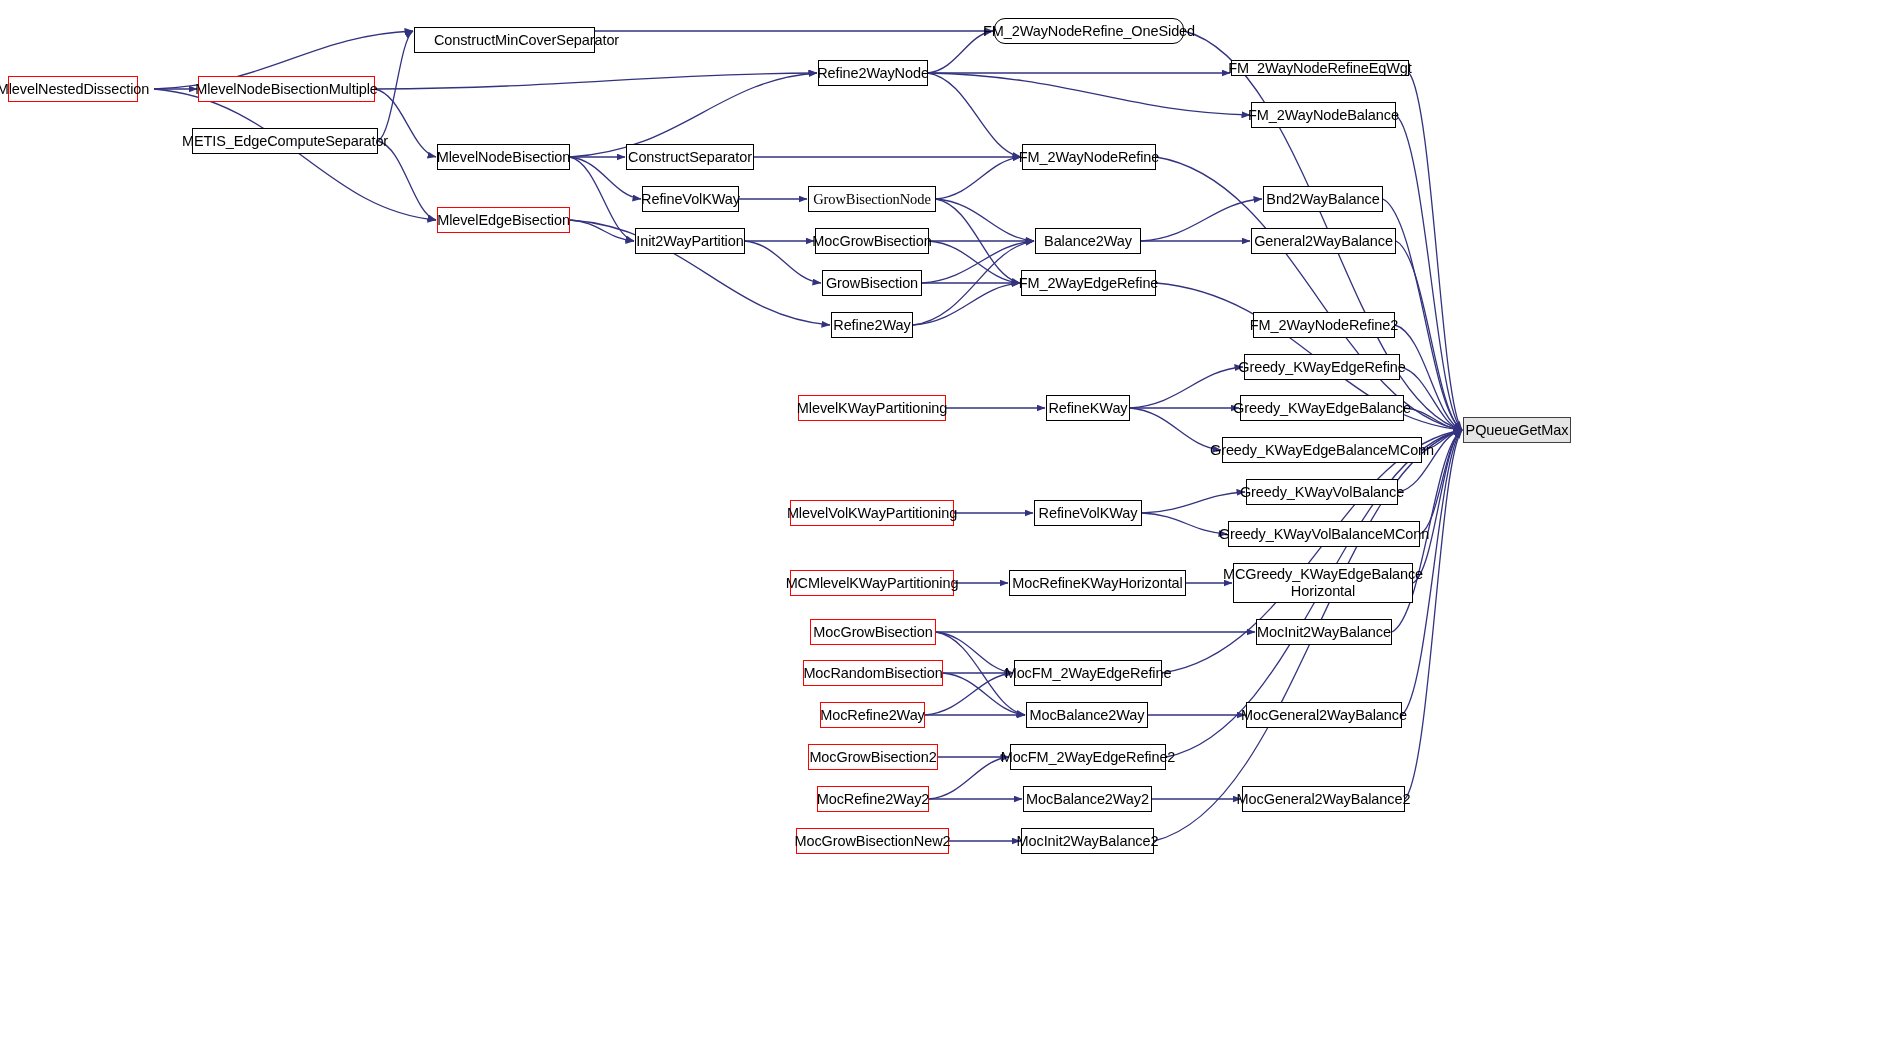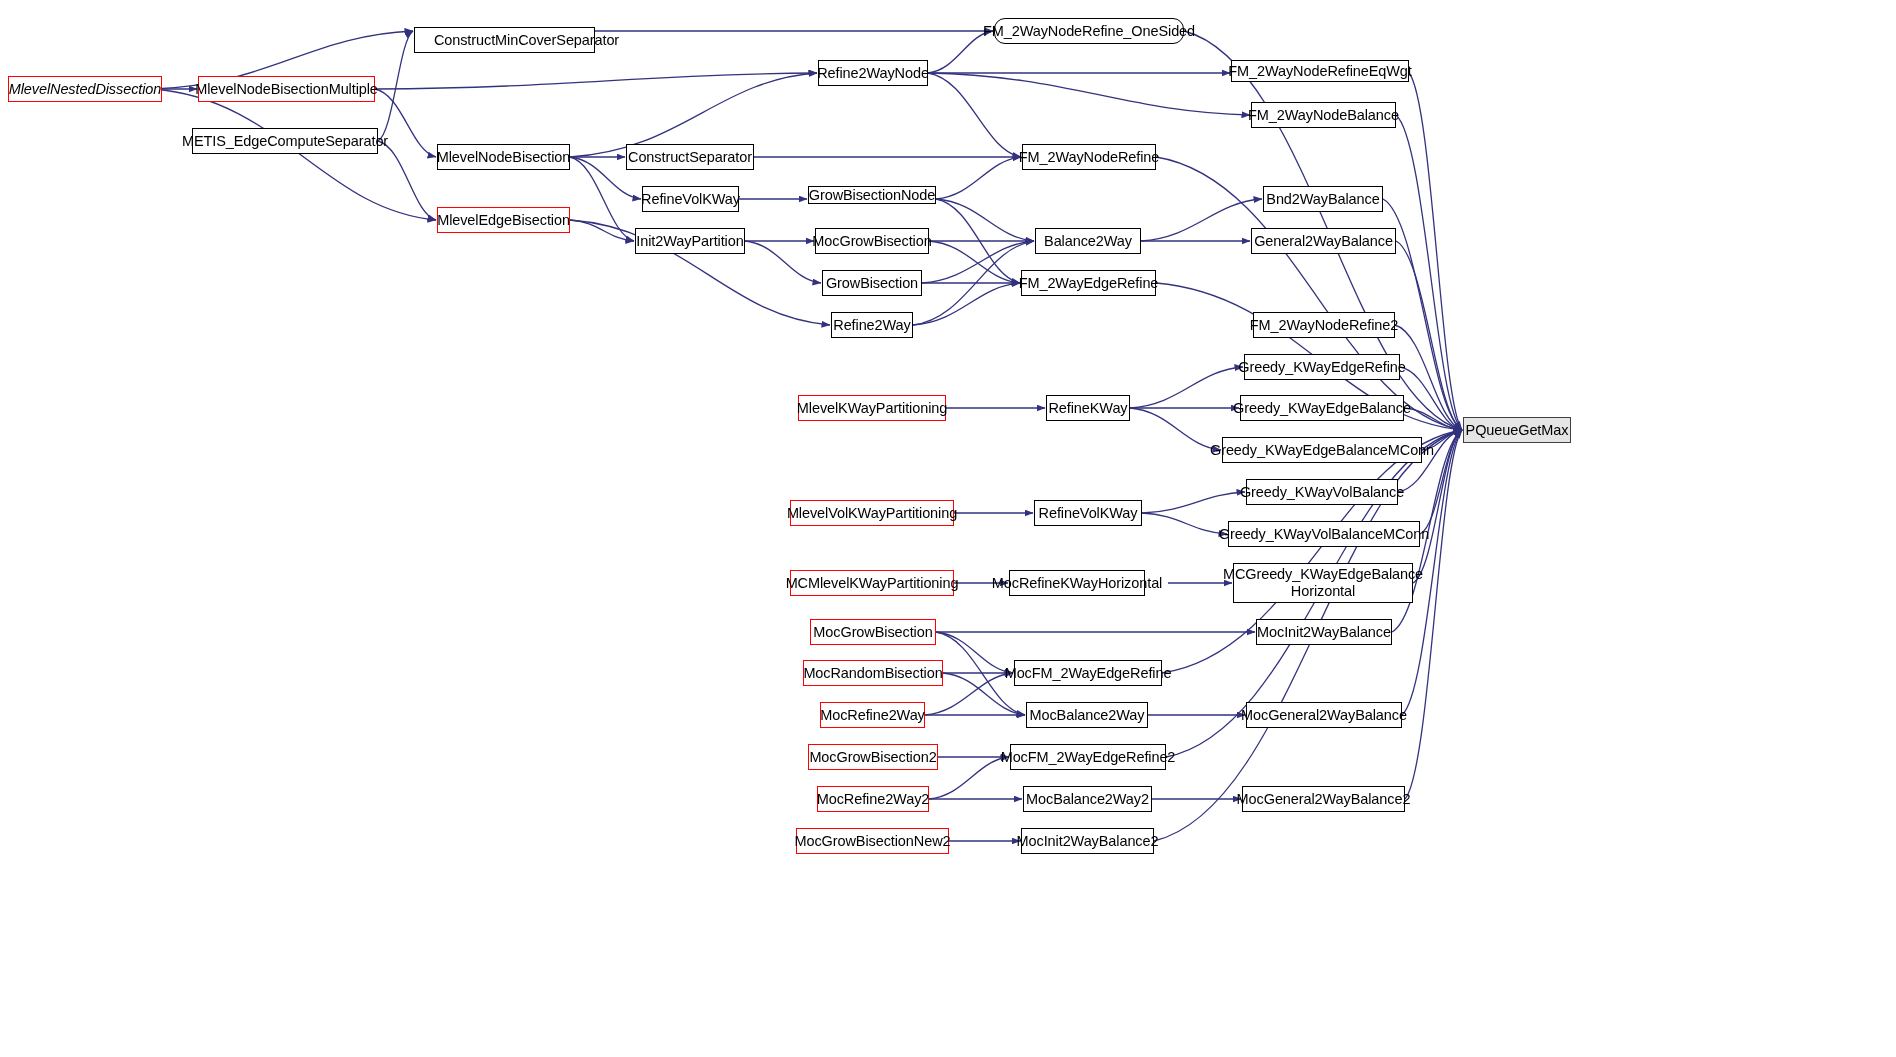--- a/index.html
+++ b/index.html
@@ -130,55 +130,55 @@
         <path d="M 1413 583 C 1435.05 570.76, 1442.4 442.24, 1462 430" fill="none" stroke="#32327f" stroke-width="1.3" marker-end="url(#arrow)"></path>
         <path d="M 1392 632 C 1423.5 615.84, 1434 446.16, 1462 430" fill="none" stroke="#32327f" stroke-width="1.3" marker-end="url(#arrow)"></path>
         <path d="M 1162 673 C 1297 653.56, 1342 449.44, 1462 430" fill="none" stroke="#32327f" stroke-width="1.3" marker-end="url(#arrow)"></path>
         <path d="M 1402 715 C 1429 692.2, 1438 452.8, 1462 430" fill="none" stroke="#32327f" stroke-width="1.3" marker-end="url(#arrow)"></path>
         <path d="M 1166 757 C 1299.2 730.84, 1343.6 456.16, 1462 430" fill="none" stroke="#32327f" stroke-width="1.3" marker-end="url(#arrow)"></path>
         <path d="M 1405 799 C 1430.65 769.48, 1439.2 459.52, 1462 430" fill="none" stroke="#32327f" stroke-width="1.3" marker-end="url(#arrow)"></path>
         <path d="M 1154 841 C 1292.6 808.12, 1338.8 462.88, 1462 430" fill="none" stroke="#32327f" stroke-width="1.3" marker-end="url(#arrow)"></path>
       </g>
   </svg>
   <div id="nodes">
-      <div class="node red" style="left: 8px; top: 76px; width: 154px; height: 26px; font-style: italic;">MlevelNestedDissection</div>
+      <div class="node red" style="left: 8px; top: 76px; width: 130px; height: 26px;">MlevelNestedDissection</div>
       <div class="node red" style="left: 198px; top: 76px; width: 177px; height: 26px;">MlevelNodeBisectionMultiple</div>
       <div class="node" style="left: 192px; top: 128px; width: 186px; height: 26px;">METIS_EdgeComputeSeparator</div>
       <div class="node" style="left: 414px; top: 27px; width: 181px; height: 26px; padding-left: 44px;">ConstructMinCoverSeparator</div>
       <div class="node" style="left: 437px; top: 144px; width: 133px; height: 26px;">MlevelNodeBisection</div>
       <div class="node red" style="left: 437px; top: 207px; width: 133px; height: 26px;">MlevelEdgeBisection</div>
       <div class="node" style="left: 626px; top: 144px; width: 128px; height: 26px;">ConstructSeparator</div>
       <div class="node" style="left: 642px; top: 186px; width: 97px; height: 26px;">RefineVolKWay</div>
       <div class="node" style="left: 635px; top: 228px; width: 110px; height: 26px;">Init2WayPartition</div>
       <div class="node" style="left: 818px; top: 60px; width: 110px; height: 26px;">Refine2WayNode</div>
-      <div class="node" style="left: 808px; top: 186px; width: 128px; height: 18px;">GrowBisectionNode</div>
+      <div class="node" style="left: 808px; top: 186px; width: 128px; height: 26px; font-family: Liberation Serif, serif;">GrowBisectionNode</div>
       <div class="node" style="left: 815px; top: 228px; width: 114px; height: 26px;">MocGrowBisection</div>
       <div class="node" style="left: 822px; top: 270px; width: 100px; height: 26px;">GrowBisection</div>
       <div class="node" style="left: 831px; top: 312px; width: 82px; height: 26px;">Refine2Way</div>
       <div class="node" style="left: 994px; top: 18px; width: 190px; height: 26px; border-radius: 11px;">FM_2WayNodeRefine_OneSided</div>
-      <div class="node" style="left: 1231px; top: 60px; width: 178px; height: 22px;">FM_2WayNodeRefineEqWgt</div>
+      <div class="node" style="left: 1231px; top: 60px; width: 178px; height: 16px;">FM_2WayNodeRefineEqWgt</div>
       <div class="node" style="left: 1251px; top: 102px; width: 145px; height: 26px;">FM_2WayNodeBalance</div>
       <div class="node" style="left: 1022px; top: 144px; width: 134px; height: 26px;">FM_2WayNodeRefine</div>
       <div class="node" style="left: 1035px; top: 228px; width: 106px; height: 26px;">Balance2Way</div>
       <div class="node" style="left: 1021px; top: 270px; width: 135px; height: 26px;">FM_2WayEdgeRefine</div>
       <div class="node" style="left: 1263px; top: 186px; width: 120px; height: 26px;">Bnd2WayBalance</div>
       <div class="node" style="left: 1251px; top: 228px; width: 145px; height: 26px;">General2WayBalance</div>
       <div class="node" style="left: 1253px; top: 312px; width: 142px; height: 26px;">FM_2WayNodeRefine2</div>
       <div class="node" style="left: 1244px; top: 354px; width: 156px; height: 26px;">Greedy_KWayEdgeRefine</div>
       <div class="node red" style="left: 798px; top: 395px; width: 148px; height: 26px;">MlevelKWayPartitioning</div>
       <div class="node" style="left: 1046px; top: 395px; width: 84px; height: 26px;">RefineKWay</div>
       <div class="node" style="left: 1240px; top: 395px; width: 164px; height: 26px;">Greedy_KWayEdgeBalance</div>
       <div class="node target" style="left: 1463px; top: 417px; width: 108px; height: 26px;">PQueueGetMax</div>
       <div class="node" style="left: 1222px; top: 437px; width: 200px; height: 26px;">Greedy_KWayEdgeBalanceMConn</div>
       <div class="node" style="left: 1246px; top: 479px; width: 152px; height: 26px;">Greedy_KWayVolBalance</div>
       <div class="node red" style="left: 790px; top: 500px; width: 164px; height: 26px;">MlevelVolKWayPartitioning</div>
       <div class="node" style="left: 1034px; top: 500px; width: 108px; height: 26px;">RefineVolKWay</div>
       <div class="node" style="left: 1228px; top: 521px; width: 192px; height: 26px;">Greedy_KWayVolBalanceMConn</div>
       <div class="node red" style="left: 790px; top: 570px; width: 164px; height: 26px;">MCMlevelKWayPartitioning</div>
-      <div class="node" style="left: 1009px; top: 570px; width: 136px; height: 26px;">MocRefineKWayHorizontal</div>
+      <div class="node" style="left: 1009px; top: 570px; width: 177px; height: 26px;">MocRefineKWayHorizontal</div>
       <div class="node" style="left: 1233px; top: 563px; width: 180px; height: 40px;">MCGreedy_KWayEdgeBalance
 Horizontal</div>
       <div class="node red" style="left: 810px; top: 619px; width: 126px; height: 26px;">MocGrowBisection</div>
       <div class="node" style="left: 1256px; top: 619px; width: 136px; height: 26px;">MocInit2WayBalance</div>
       <div class="node red" style="left: 803px; top: 660px; width: 140px; height: 26px;">MocRandomBisection</div>
       <div class="node" style="left: 1014px; top: 660px; width: 148px; height: 26px;">MocFM_2WayEdgeRefine</div>
       <div class="node red" style="left: 820px; top: 702px; width: 105px; height: 26px;">MocRefine2Way</div>
       <div class="node" style="left: 1026px; top: 702px; width: 122px; height: 26px;">MocBalance2Way</div>
       <div class="node" style="left: 1246px; top: 702px; width: 156px; height: 26px;">MocGeneral2WayBalance</div>
       <div class="node red" style="left: 808px; top: 744px; width: 130px; height: 26px;">MocGrowBisection2</div>

